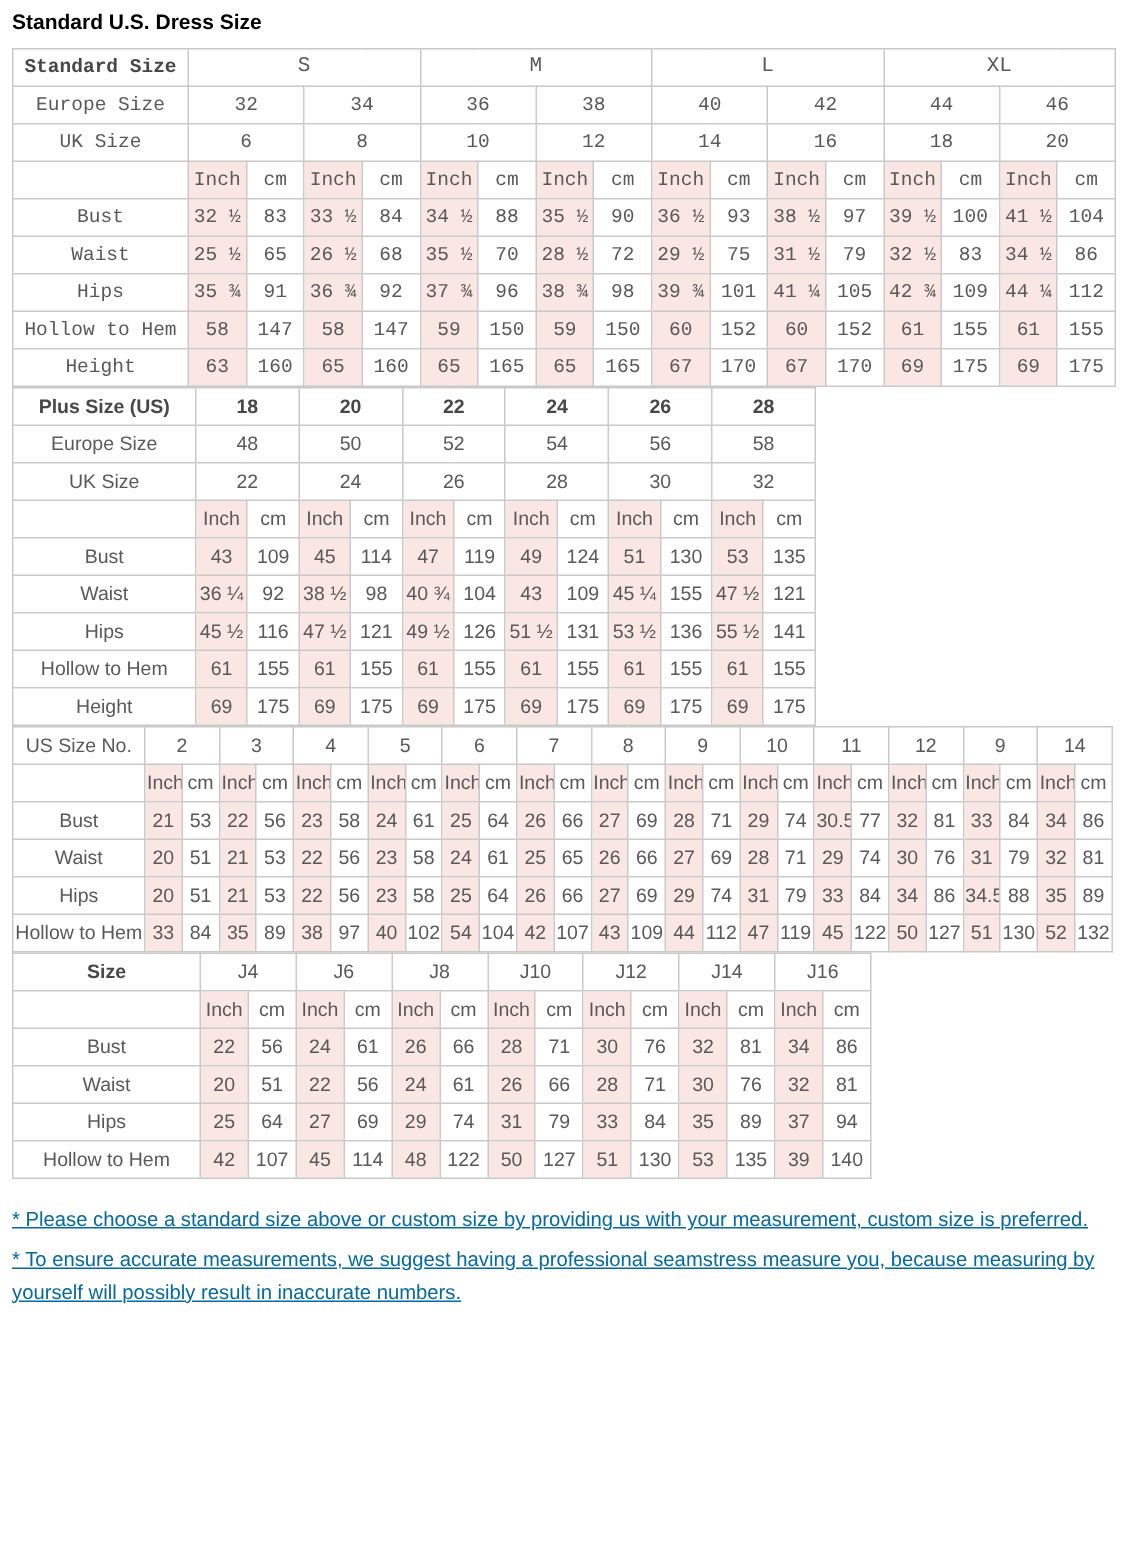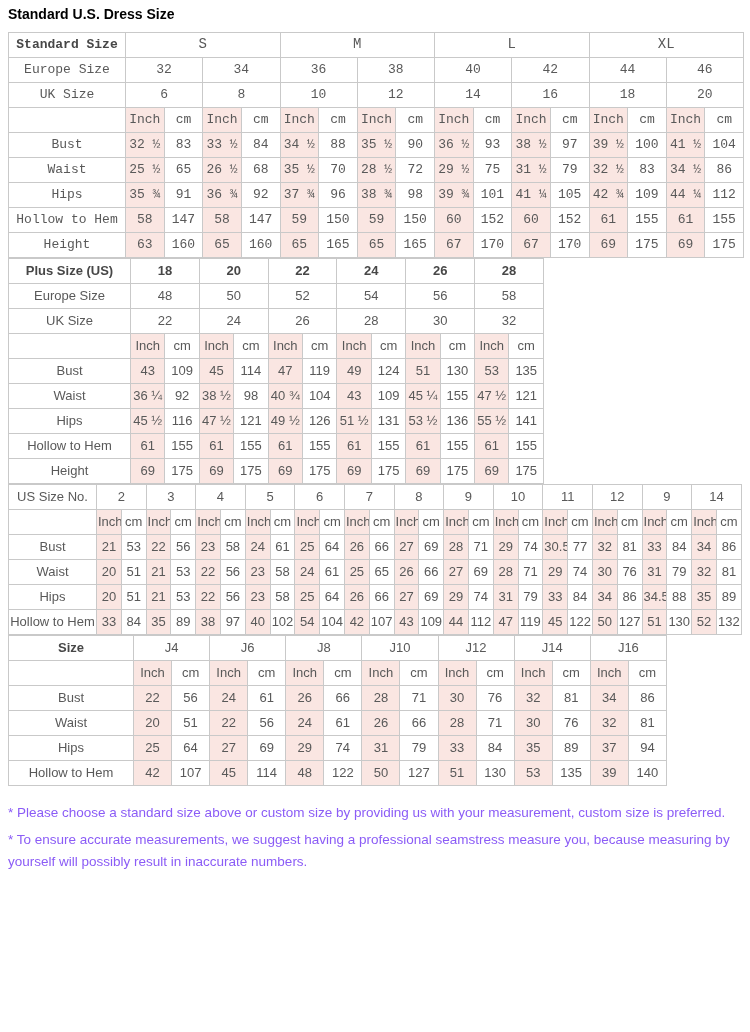--- a/index.html
+++ b/index.html
@@ -28,26 +28,26 @@
   .t-standard col.c-label{width:117px;}
   .t-standard td.group-cell{font-size:14px;}
 
   .t-plus{width:536px;}
   .t-plus col.c-label{width:122px;}
 
   .t-flower{width:734px;}
   .t-flower col.c-label{width:88px;}
   .t-flower td{font-size:11.5px;padding:0;}
 
-  .t-junior{width:659px;}
+  .t-junior{width:573px;}
   .t-junior col.c-label{width:125px;}
 
   .footnotes{margin-top:16px;}
   .footnotes p{
-    font-size:13.5px;color:#8b5cf6;margin:0 0 5px 0;line-height:1.62;
+    font-size:13.5px;color:#0369a1;margin:0 0 5px 0;line-height:1.62;text-decoration:underline;
   }
 </style>
 </head>
 <body>
 
 <div class="page">
 
   <h2 class="section-title first">Standard U.S. Dress Size</h2>
   <table class="size-table t-standard">
       <colgroup>

